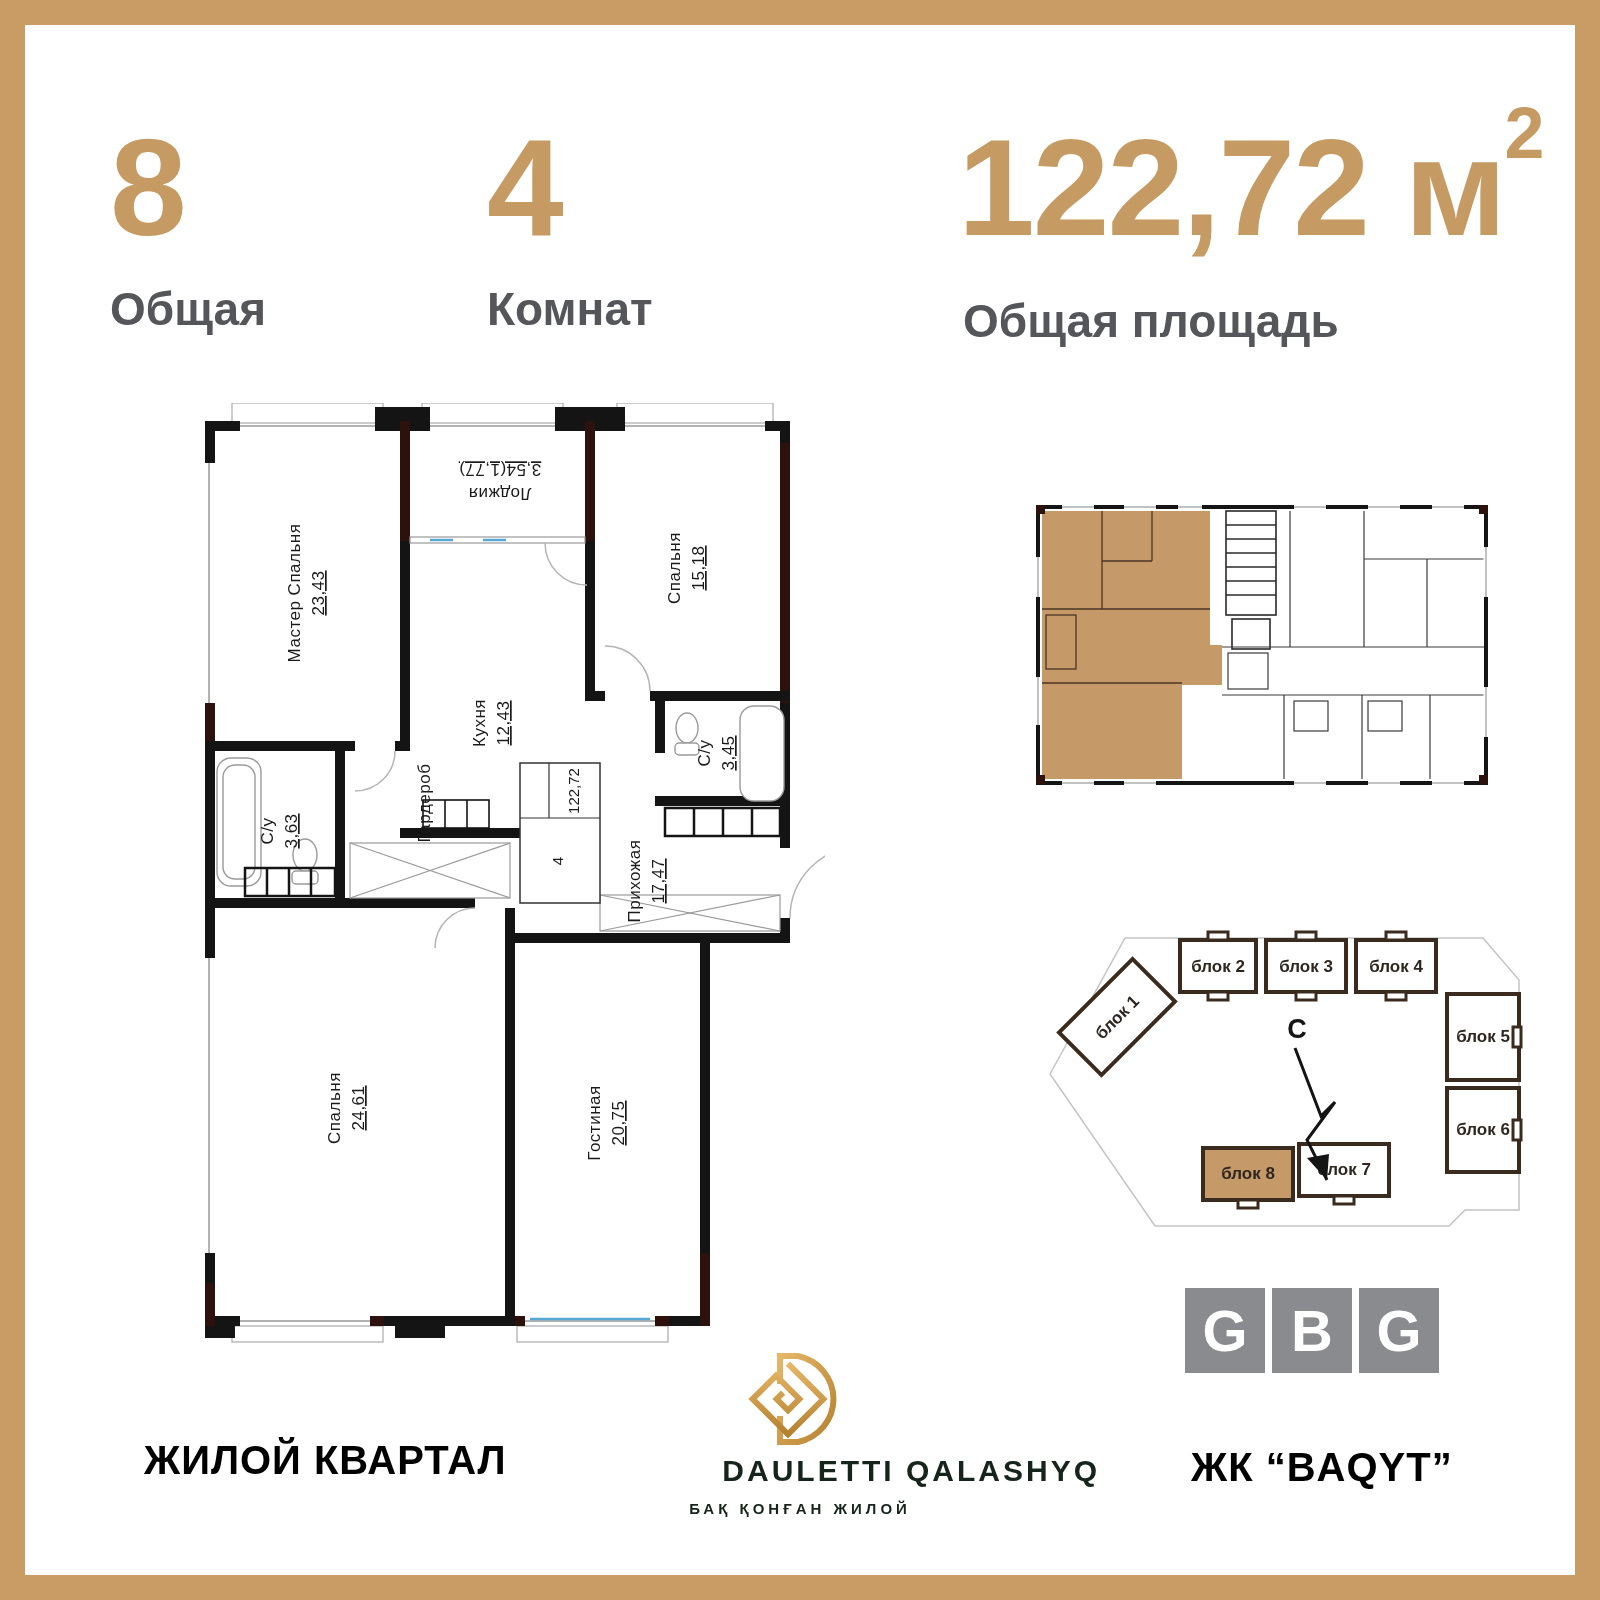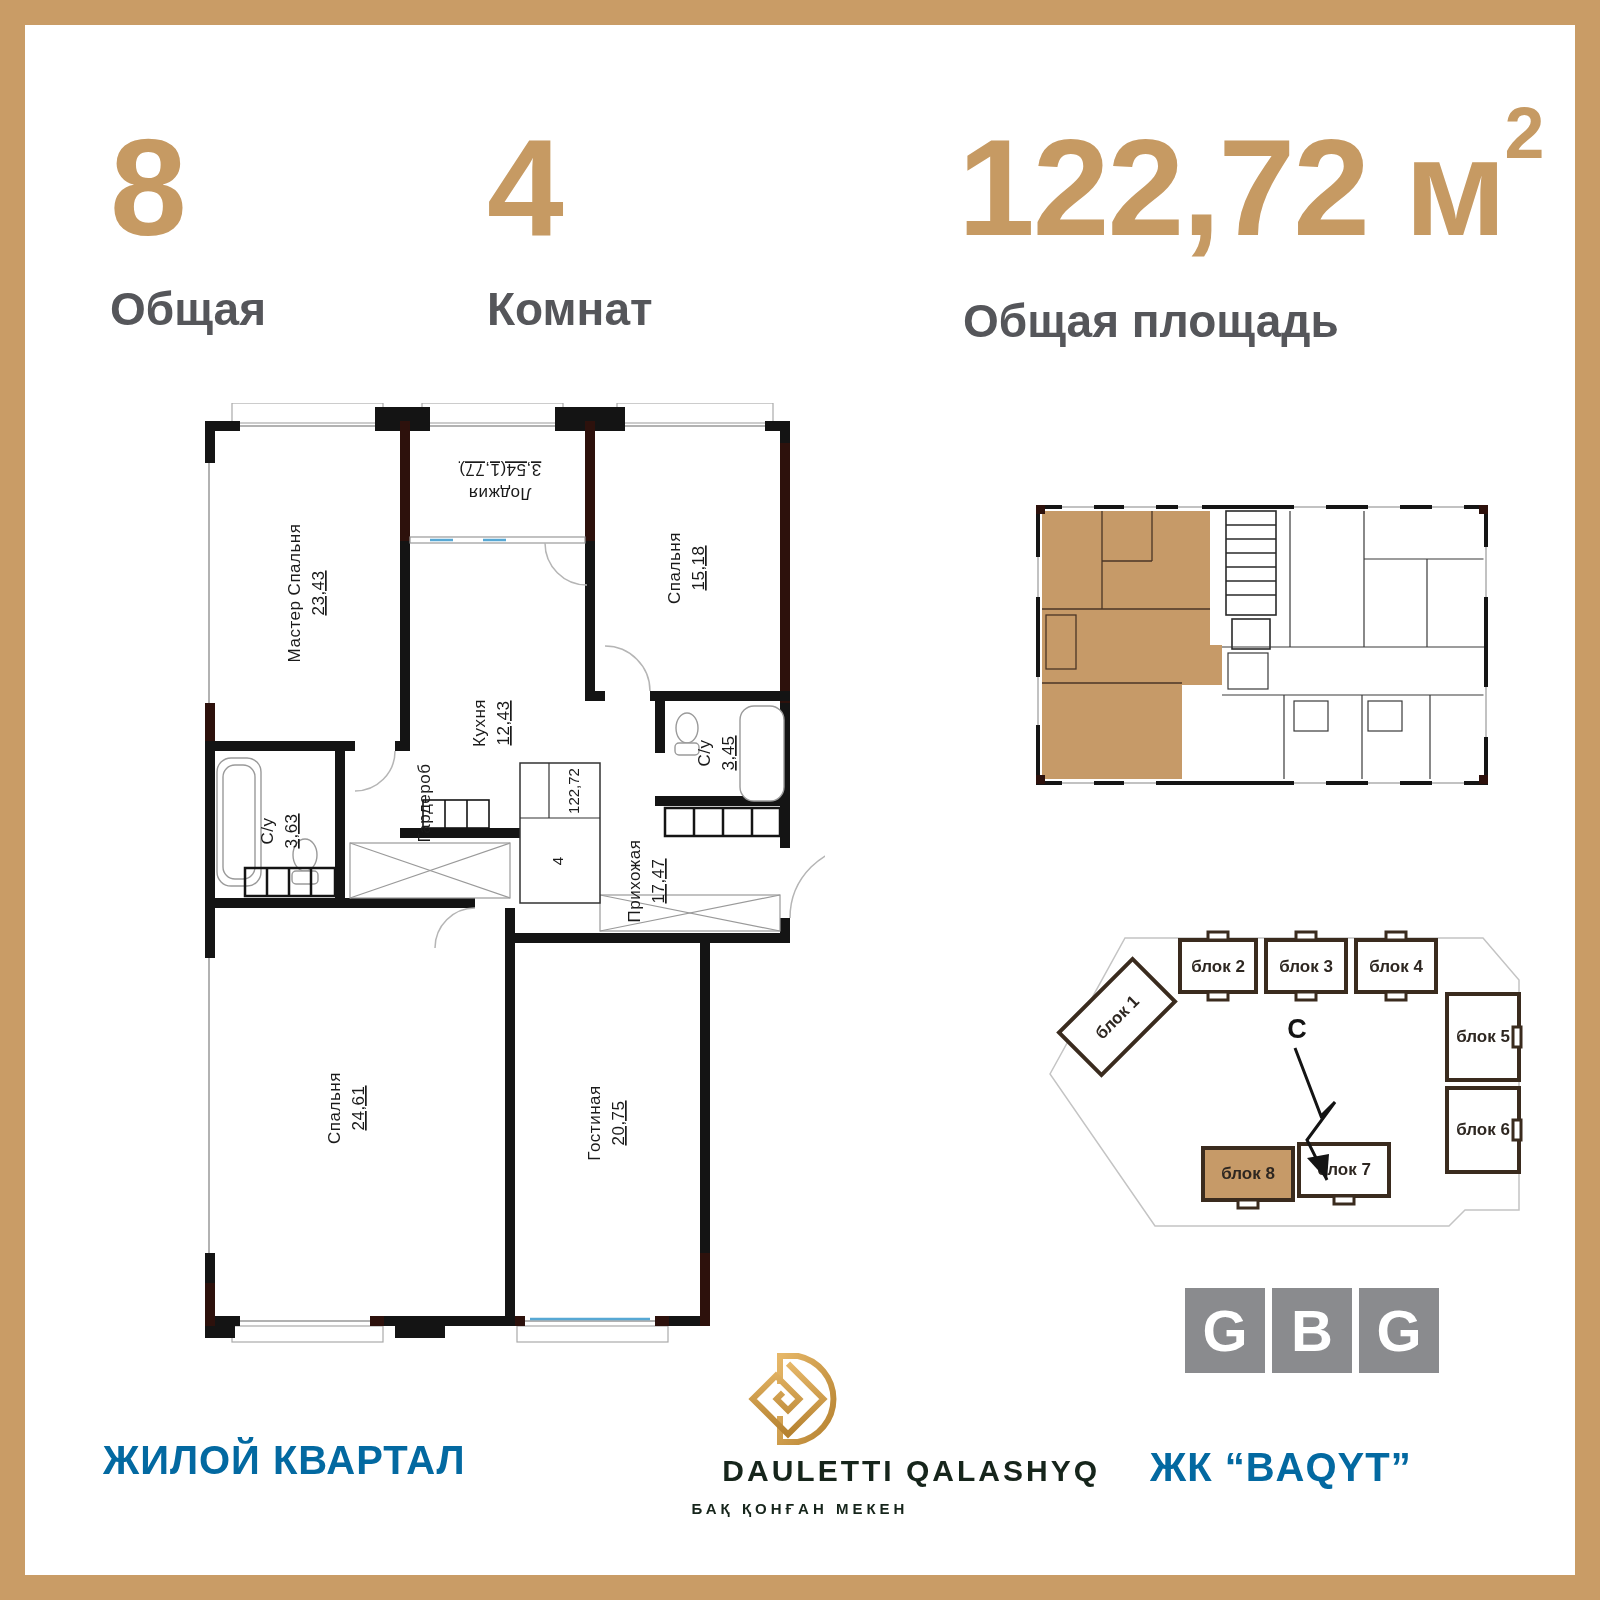--- a/index.html
+++ b/index.html
@@ -21,21 +21,21 @@
   .ctext{font-size:27px;font-weight:700;fill:#141414;}
 
   
   .gbg{display:flex;gap:7px;}
   .gbg-sq{width:80px;height:85px;background:#8A8B8E;color:#ffffff;font-weight:700;
     font-size:58px;display:flex;align-items:center;justify-content:center;}
 
   
   .brand-name{font-size:30px;letter-spacing:3px;color:#16251B;font-weight:700;text-align:right;}
   .brand-tagline{font-size:15px;letter-spacing:4px;color:#16251B;font-weight:700;text-align:center;}
-  .footer-gold{font-size:40px;font-weight:700;color:#0369a1;letter-spacing:1px;}
+  .footer-gold{font-size:40px;font-weight:700;color:#000000;letter-spacing:1px;margin-left:41px;}
 </style>
 </head>
 <body>
 
 <div class="frame"></div>
 
 <div class="abs big-num" style="left:110px;top:118px;">8</div>
 <div class="abs stat-label" style="left:110px;top:283px;">Общая</div>
 
 <div class="abs big-num" style="left:487px;top:118px;">4</div>
@@ -377,16 +377,16 @@
       <stop offset="0" stop-color="#E6B768"></stop>
         <stop offset="1" stop-color="#B5812F"></stop>
     </linearGradient>
   </defs>
   <path d="M30,34 L30,6 L48,6 A45,44 0 0 1 48,92 L30,92 L30,66" fill="none" stroke="url(#gg)" stroke-width="6"></path>
   <g transform="translate(38,49) rotate(45)">
     <path d="M-25,-25 L25,-25 L25,25 L-25,25 L-25,-8 L8,-8 L8,8 L-8,8 L-8,-1" fill="none" stroke="url(#gg)" stroke-width="6"></path>
   </g>
 </svg>
 <div class="abs brand-name" style="left:500px;top:1454px;width:600px;">DAULETTI QALASHYQ</div>
-<div class="abs brand-tagline" style="left:500px;top:1500px;width:600px;">БАҚ ҚОНҒАН МЕКЕН</div>
+<div class="abs brand-tagline" style="left:500px;top:1500px;width:600px;">БАҚ ҚОНҒАН ЖИЛОЙ</div>
 
 <div class="abs footer-gold" style="left:103px;top:1438px;">ЖИЛОЙ КВАРТАЛ</div>
 <div class="abs footer-gold" style="left:1150px;top:1445px;width:340px;">ЖК “BAQYT”</div>
 
 </body></html>

